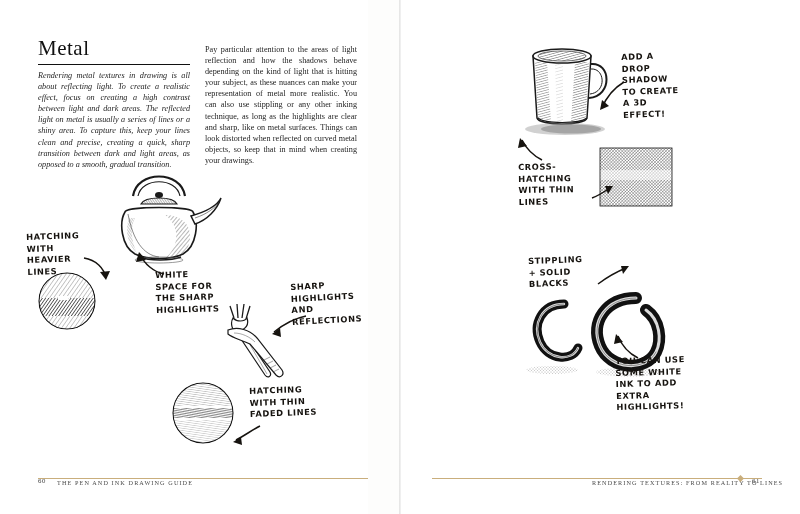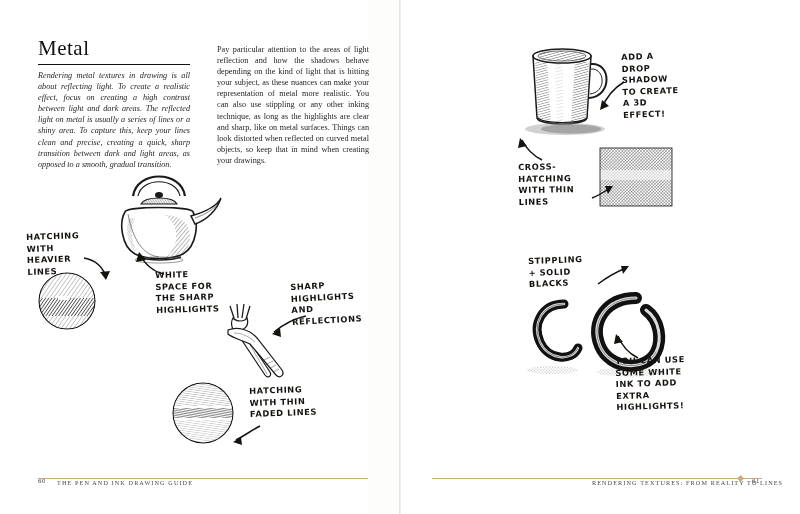--- a/index.html
+++ b/index.html
@@ -61,21 +61,21 @@
   .col {
     position: absolute;
     font-size: 8.2px;
     line-height: 11.1px;
     text-align: justify;
     color: #1d1d1d;
     font-family: "Liberation Serif", serif;
     hyphens: auto;
   }
   .col-1 { left: 38px; top: 70px; width: 152px; font-style: italic; }
-  .col-2 { left: 217px; top: 44px; width: 152px; }
+  .col-2 { left: 205px; top: 44px; width: 152px; }
 
   
   .hand {
     position: absolute;
     font-family: "DejaVu Sans", sans-serif;
     font-weight: 700;
     font-size: 8.3px;
     line-height: 11.5px;
     letter-spacing: 0.6px;
     color: #16130f;

